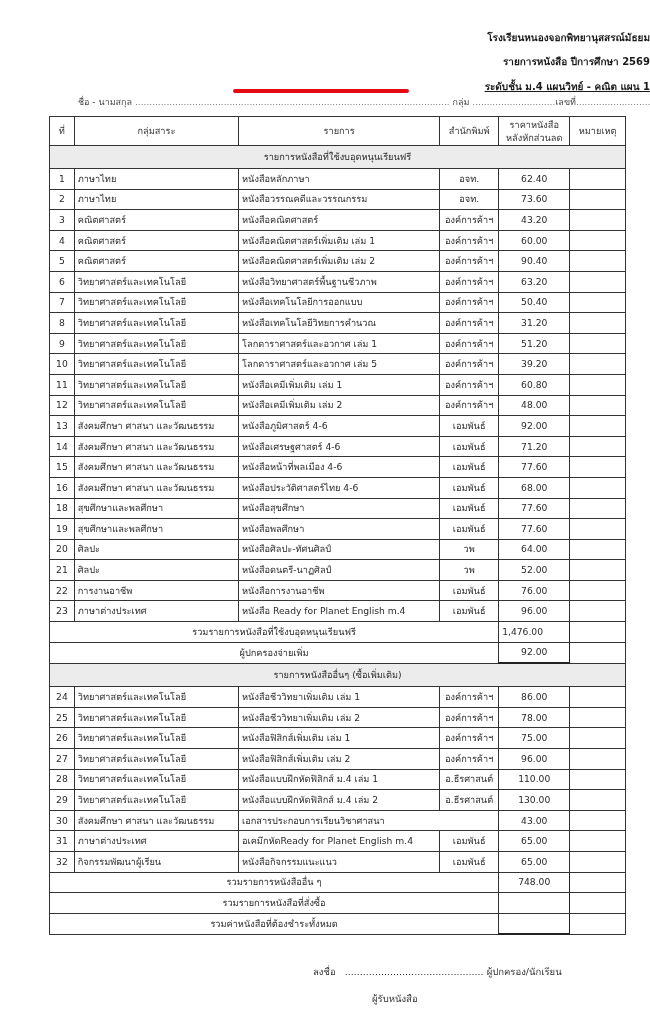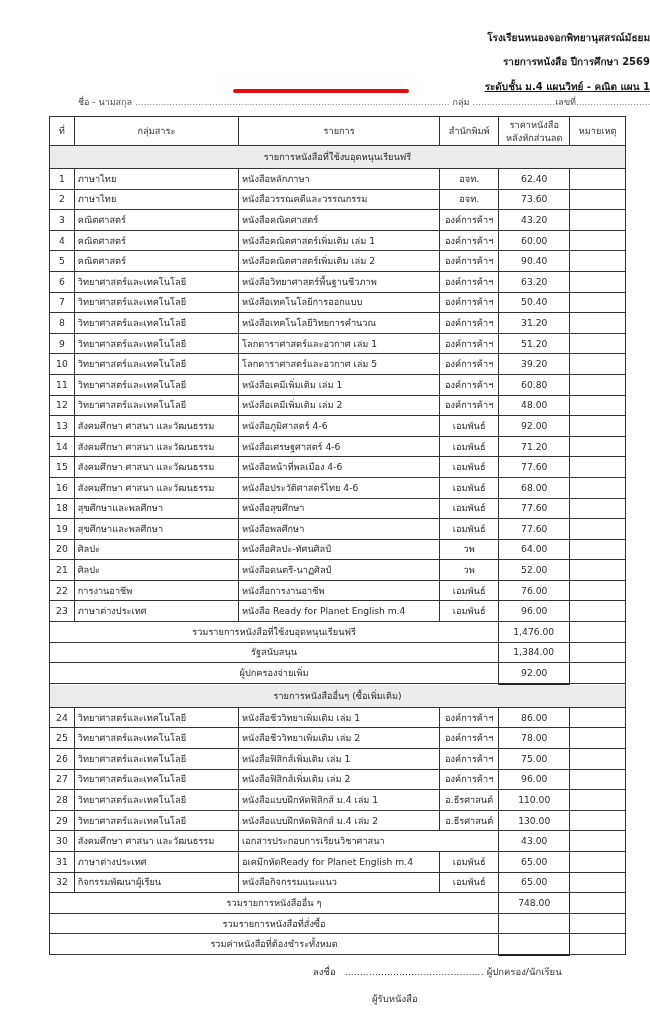--- a/index.html
+++ b/index.html
@@ -16,21 +16,21 @@
   td, th { border:1px solid #333; padding:0 3px; height:19.6px; line-height:12px; font-weight:normal; white-space:nowrap; overflow:hidden; }
   th { height:28px; color:#333; }
   .c-no { width:18px; text-align:center; }
   .c-grp { width:158px; }
   .c-title { width:195px; }
   .c-pub { width:52px; text-align:center; }
   .c-price { width:65px; text-align:center; }
   .c-note { width:49px; }
   .sec td { background:#ececec; text-align:center; height:22px; }
   .sum td.lbl { text-align:center;margin-top:6px; }
-  .sum td.val { text-align:center; padding-right:4px; border-left:1.5px solid #222; border-right:1.5px solid #222; }
+  .sum td.val { text-align:left; padding-right:4px; border-left:1.5px solid #222; border-right:1.5px solid #222; }
   .sum td.val.c { text-align:center; padding-right:3px; }
   .sum.last td.val { border-bottom:2px solid #222; }
   .sign { position:absolute; top:964px; left:313px; font-size:9.5px; color:#333; white-space:nowrap; }
   .recv { position:absolute; top:991px; left:372px; font-size:9.5px; color:#333; }
 </style>
 </head>
 <body>
 
 <div class="hdr h1">โรงเรียนหนองจอกพิทยานุสสรณ์มัธยม</div>
 <div class="hdr h2">รายการหนังสือ ปีการศึกษา 2569</div>
@@ -233,25 +233,20 @@
         <td class="c-title">หนังสือ Ready for Planet English m.4</td>
         <td class="c-pub">เอมพันธ์</td>
         <td class="c-price">96.00</td>
         <td class="c-note"></td>
       </tr>
       <tr class="sum">
         <td class="lbl" colspan="4">รวมรายการหนังสือที่ใช้งบอุดหนุนเรียนฟรี</td>
         <td class="val">1,476.00</td>
         <td class="c-note"></td>
       </tr>
-      <tr class="sum">
-        <td class="lbl" colspan="4">รัฐสนับสนุน</td>
-        <td class="val">1,384.00</td>
-        <td class="c-note"></td>
-      </tr>
       <tr class="sum last">
         <td class="lbl" colspan="4">ผู้ปกครองจ่ายเพิ่ม</td>
         <td class="val c">92.00</td>
         <td class="c-note"></td>
       </tr>
       <tr class="sec">
         <td colspan="6">รายการหนังสืออื่นๆ (ซื้อเพิ่มเติม)</td>
       </tr>
       <tr>
         <td class="c-no">24</td>

